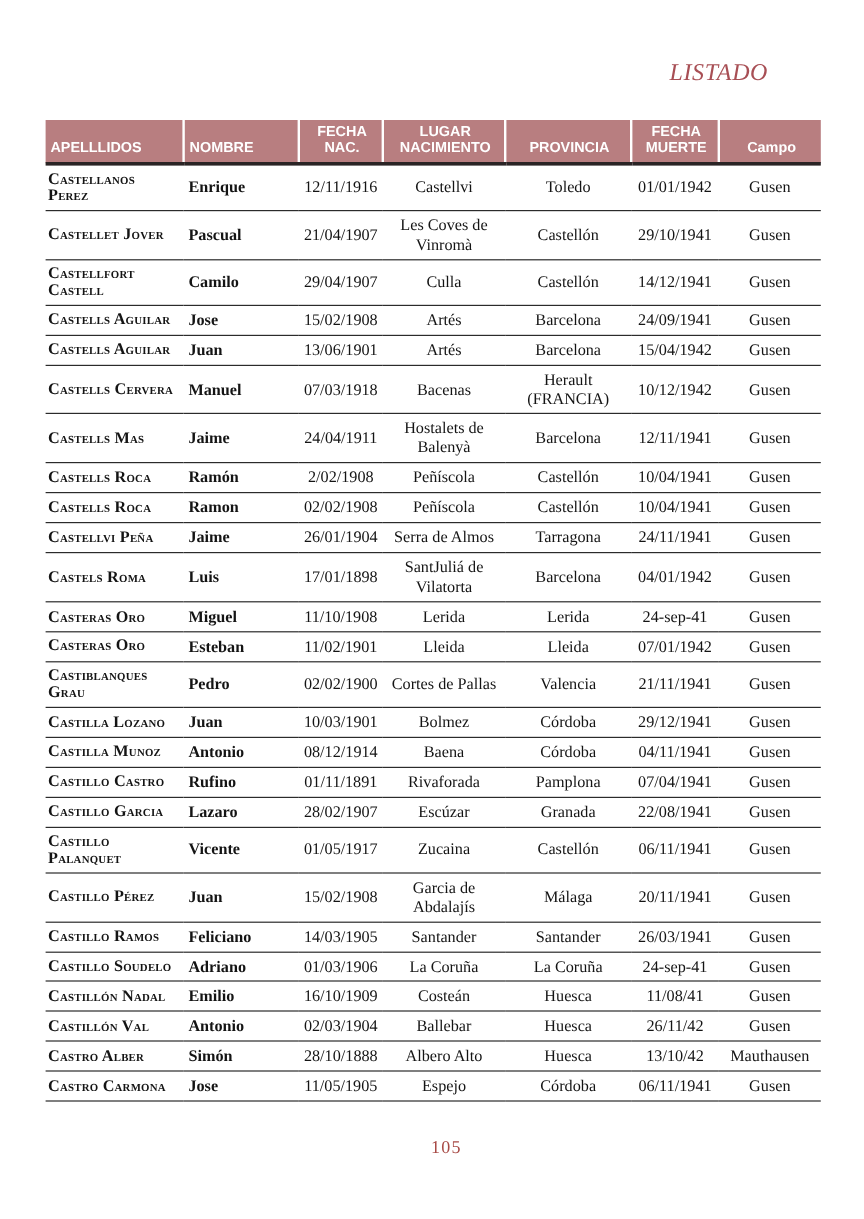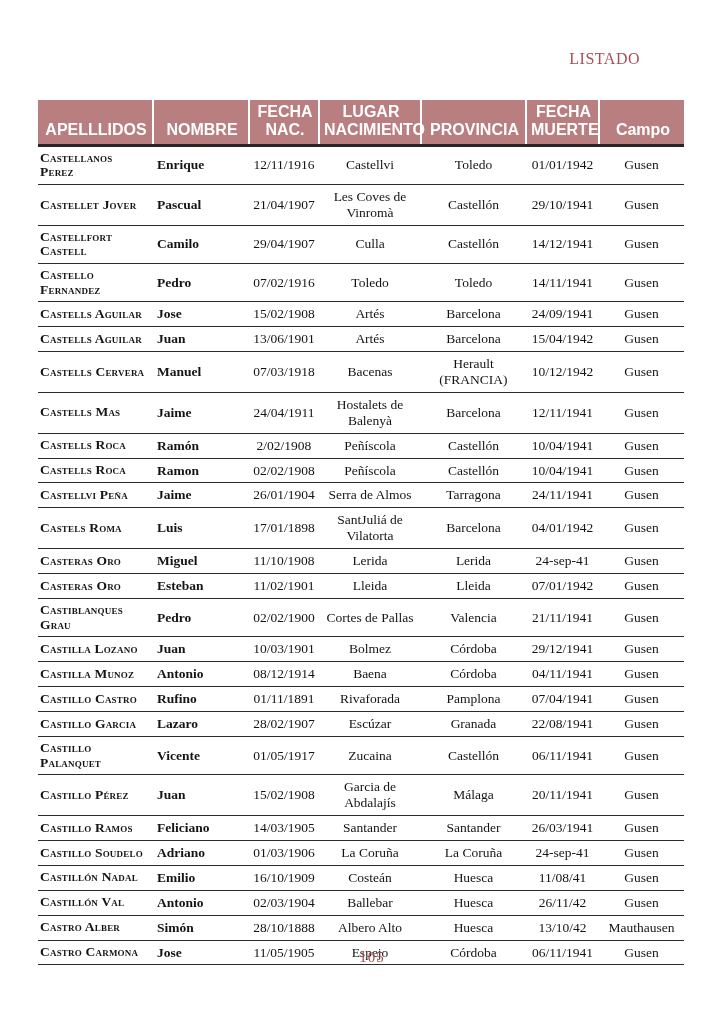--- a/index.html
+++ b/index.html
@@ -19,47 +19,48 @@
     height: 1016px;
     background: #ffffff;
     font-family: "Liberation Serif", serif;
     color: var(--body-text);
     overflow: hidden;
   }
   .listado-label {
     position: absolute;
     top: 50px;
     right: 80px;
-    font-size: 16px;
+    font-style: italic;
+    font-size: 20px;
     letter-spacing: 0.5px;
     color: var(--accent-red);
   }
   table.roster {
     position: absolute;
     left: 38px;
     top: 100px;
     width: 646px;
     border-collapse: collapse;
     table-layout: fixed;
   }
   thead th {
     background: var(--header-bg);
     color: var(--header-text);
     font-family: "Liberation Sans", sans-serif;
     font-weight: bold;
-    font-size: 16px;
+    font-size: 12px;
     line-height: 1.15;
     height: 35px;
     vertical-align: bottom;
     padding: 3px 2px 4px 4px;
     text-align: center;
     border-bottom: 3px solid var(--rule-dark);
   }
   thead th + th { border-left: 2px solid #ffffff; }
-  thead th.col-0, thead th.col-1 { text-align: center; margin-left: 20px; }
+  thead th.col-0, thead th.col-1 { text-align: left; margin-left: 20px; }
   thead th span { display: block; }
   tbody td {
     border-bottom: 1px solid var(--row-line);
     font-size: 13.5px;
     line-height: 1.18;
     padding: 4px 2px;
     vertical-align: middle;
   }
   tbody td.apellidos {
     font-variant: small-caps;
@@ -159,29 +160,20 @@
         <tr>
     <td class="apellidos">Castellfort Castell</td>
     <td class="nombre">Camilo</td>
     <td class="center">29/04/1907</td>
     <td class="center">Culla</td>
     <td class="center">Castellón</td>
     <td class="center">14/12/1941</td>
     <td class="center">Gusen</td>
   </tr>
         <tr>
-    <td class="apellidos">Castello Fernandez</td>
-    <td class="nombre">Pedro</td>
-    <td class="center">07/02/1916</td>
-    <td class="center">Toledo</td>
-    <td class="center">Toledo</td>
-    <td class="center">14/11/1941</td>
-    <td class="center">Gusen</td>
-  </tr>
-        <tr>
     <td class="apellidos">Castells Aguilar</td>
     <td class="nombre">Jose</td>
     <td class="center">15/02/1908</td>
     <td class="center">Artés</td>
     <td class="center">Barcelona</td>
     <td class="center">24/09/1941</td>
     <td class="center">Gusen</td>
   </tr>
         <tr>
     <td class="apellidos">Castells Aguilar</td>

